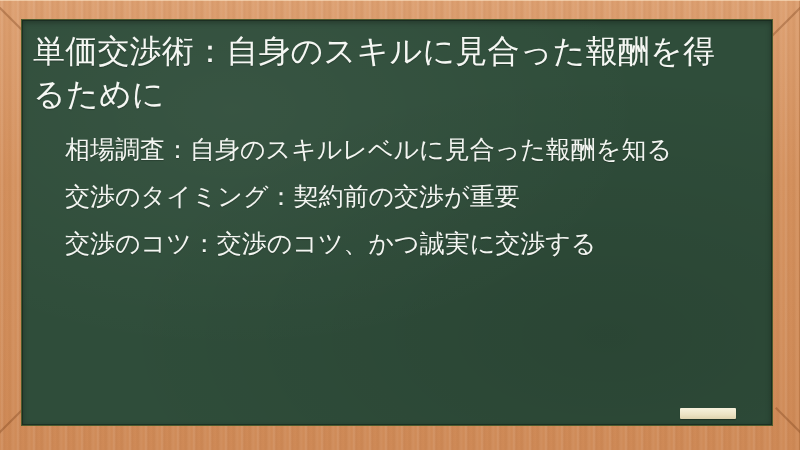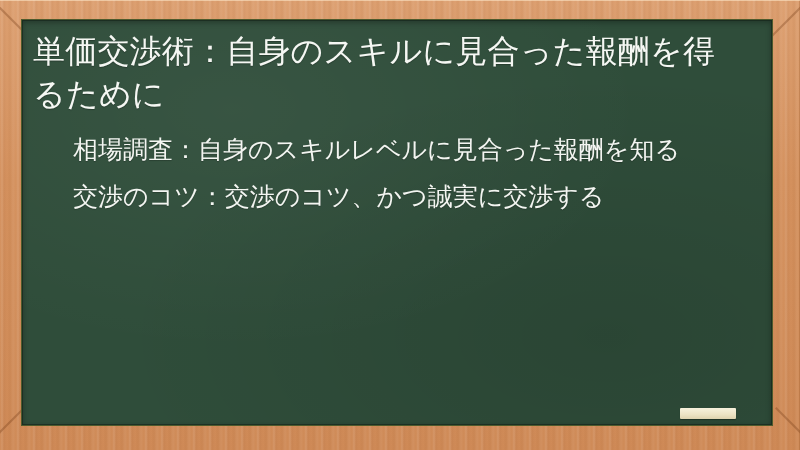--- a/index.html
+++ b/index.html
@@ -100,21 +100,21 @@
     list-style: none;
     margin: 18px 0 0 0;
     padding: 0 0 0 24px;
   }
 
   .bullet-item {
     color: #f3f5f1;
     font-size: 25px;
     line-height: 1.36;
     font-weight: 400;
-    margin: 0 0 13px 16px;
+    margin: 0 0 13px 8px;
     text-shadow: 0 1px 1px rgba(0,0,0,0.22);
     max-width: 680px;
   }
 
   
   .chalk-stick {
     position: absolute;
     right: 36px;
     bottom: 6px;
     width: 56px;
@@ -137,20 +137,21 @@
   </div>
   <div class="frame-highlight"></div>
 
   <div class="board">
     <div class="board-inner">
 
       <h1 class="title">単価交渉術：自身のスキルに見合った報酬を得るために</h1>
 
       <ul class="bullets">
         <li class="bullet-item">相場調査：自身のスキルレベルに見合った報酬を知る</li>
+        <li class="bullet-item">交渉のタイミング：契約前の交渉が重要</li>
         <li class="bullet-item">交渉のコツ：交渉のコツ、かつ誠実に交渉する</li>
       </ul>
 
     </div>
 
     <div class="chalk-stick"></div>
   </div>
 
 </div>
 

